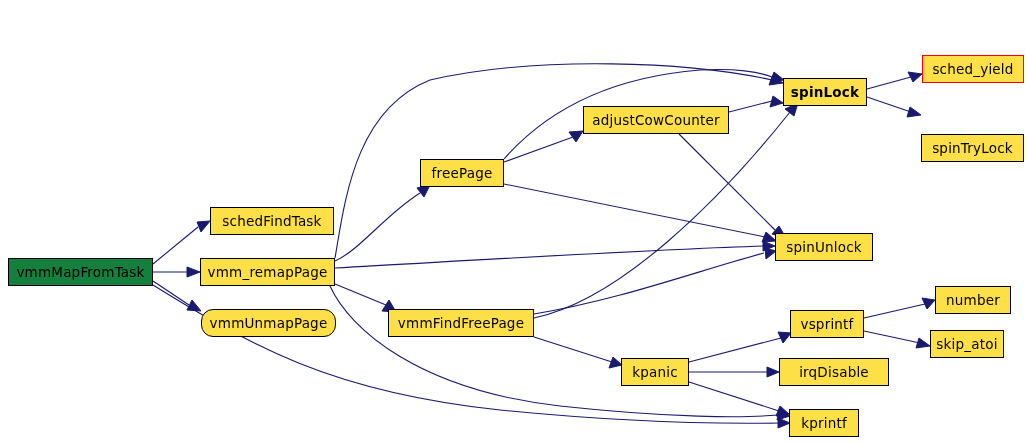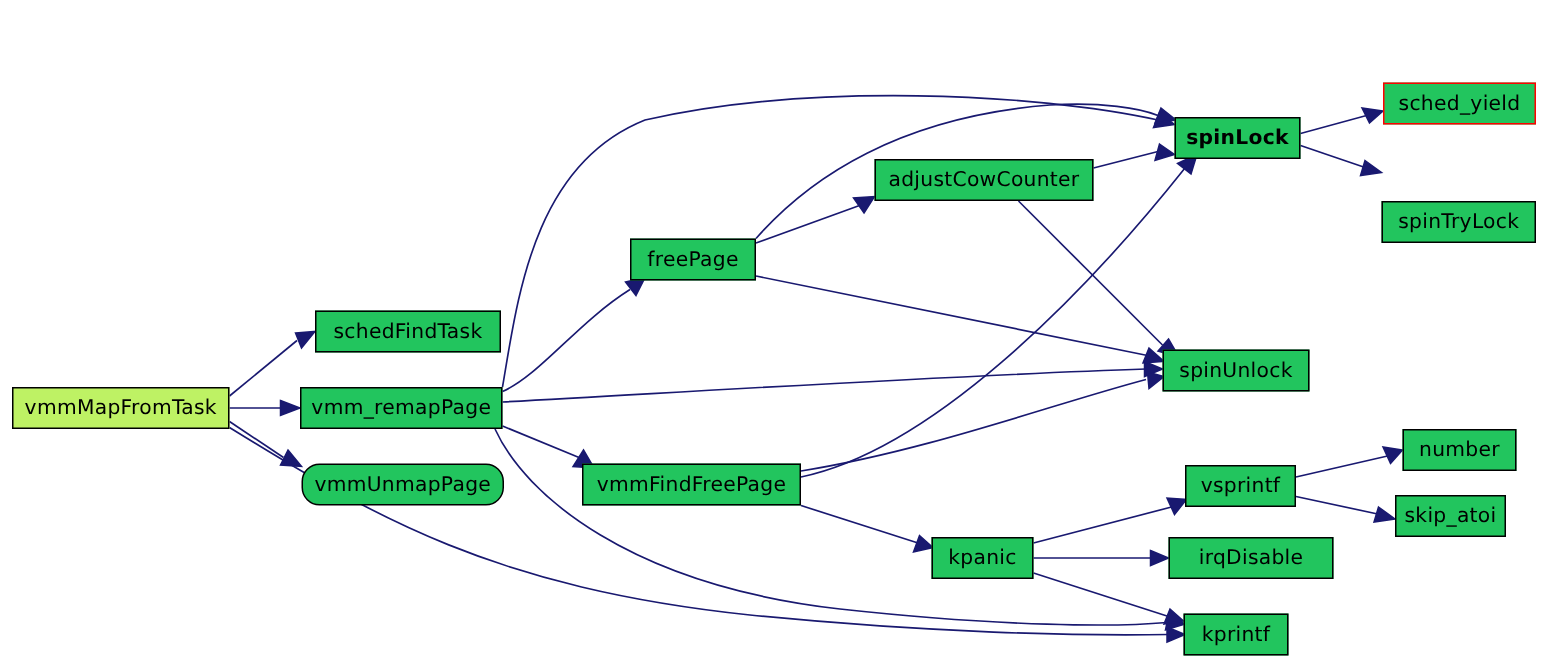--- a/index.html
+++ b/index.html
@@ -10,28 +10,28 @@
     font-family:"DejaVu Sans","Liberation Sans",sans-serif;
     overflow:hidden;
   }
   svg.edges{position:absolute;left:0;top:0;width:1027px;height:443px;}
   svg.edges path{fill:none;stroke:#191970;stroke-width:1.1;}
   svg.edges polygon{fill:#191970;stroke:#191970;stroke-width:1;}
   .node{
     position:absolute;
     box-sizing:border-box;
     border:1px solid #000000;
-    background:#22c55e;
+    background:#fde047;
     color:#000000;
     font-size:13.5px;
     display:flex;align-items:center;justify-content:center;
     white-space:nowrap;
     letter-spacing:0.2px;
   }
-  .node.current{background:#bef264;border-color:#000000;}
+  .node.current{background:#15803d;border-color:#000000;}
   .node.highlight{border:1.5px solid #ff0000;}
   .node span{pointer-events:none;}
 </style>
 </head>
 <body>
 
 <div id="canvas">
 
   <svg class="edges" viewBox="0 0 1027 443" xmlns="http://www.w3.org/2000/svg">
 

